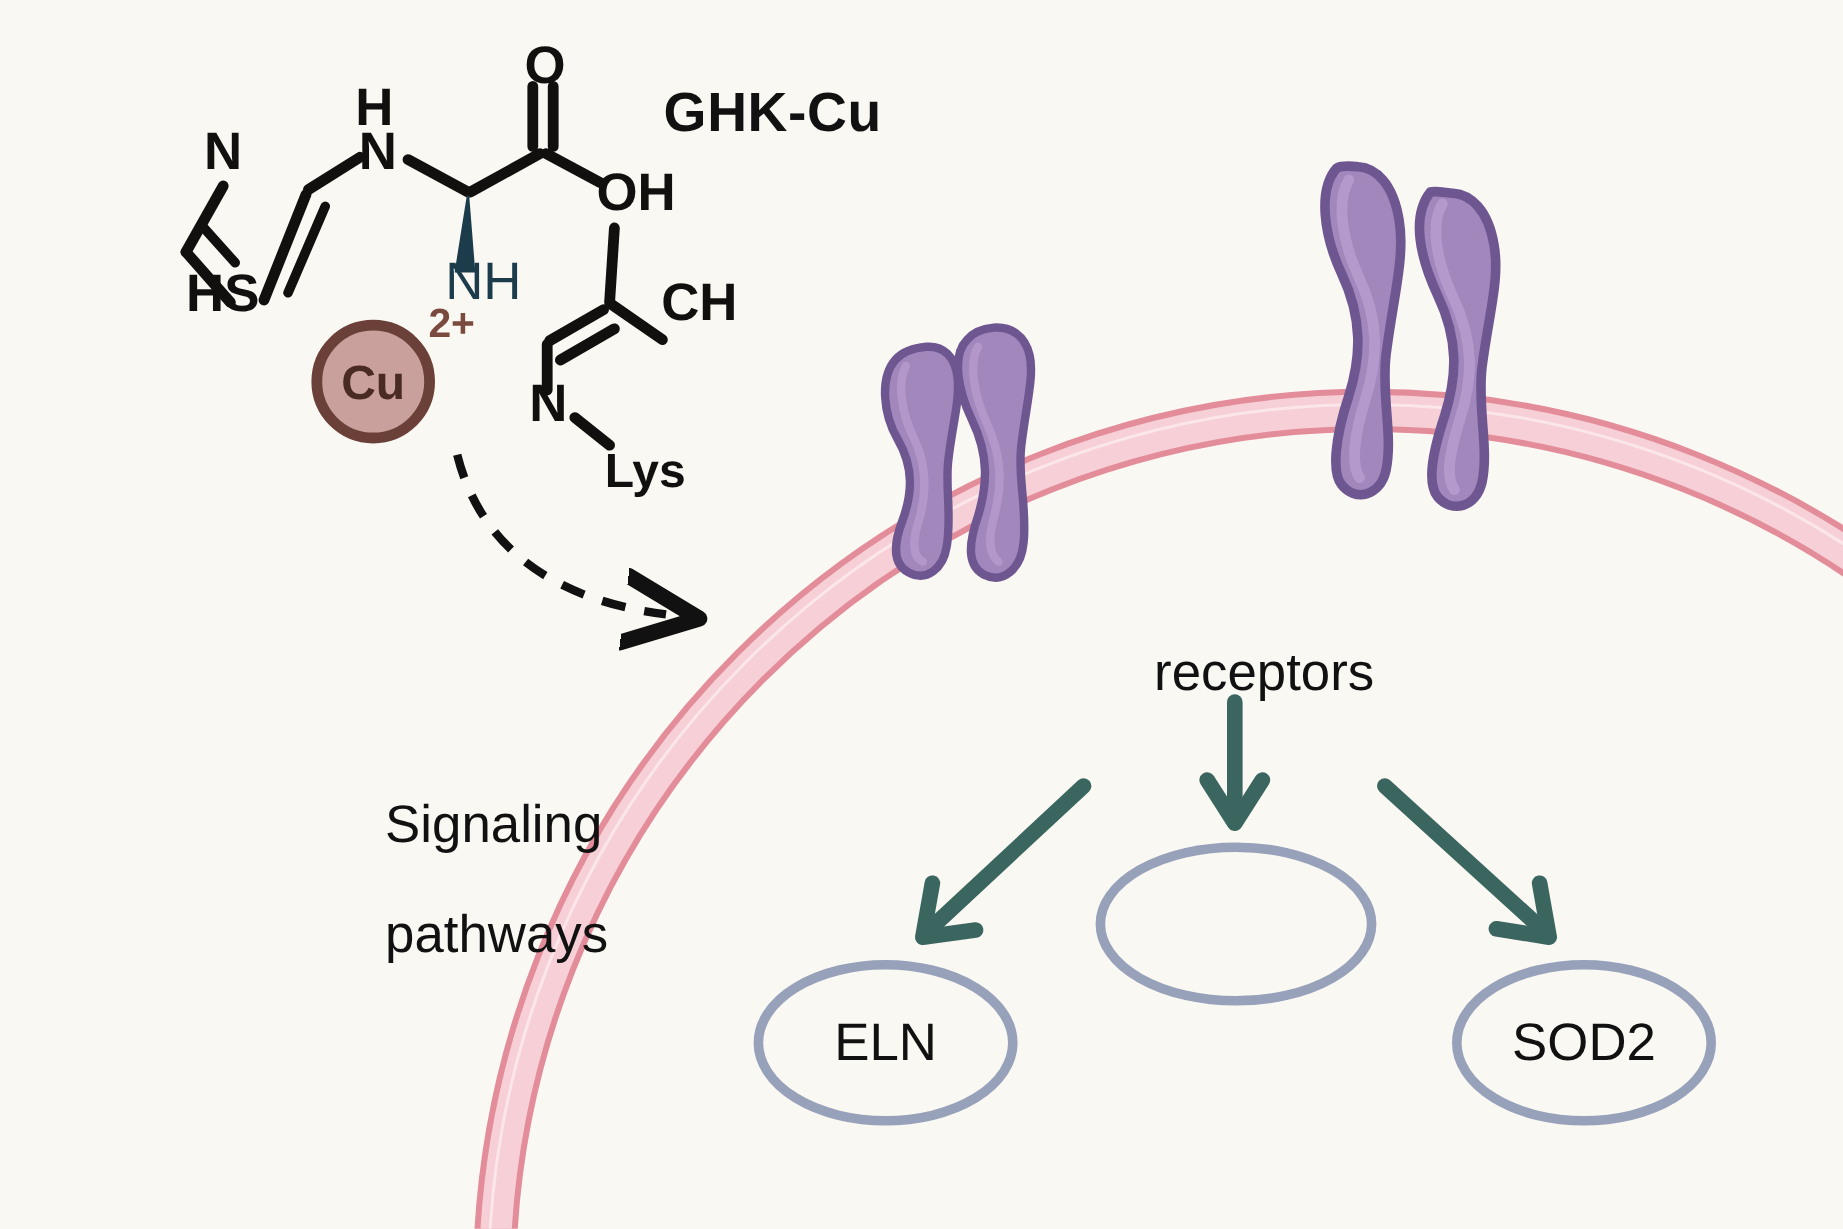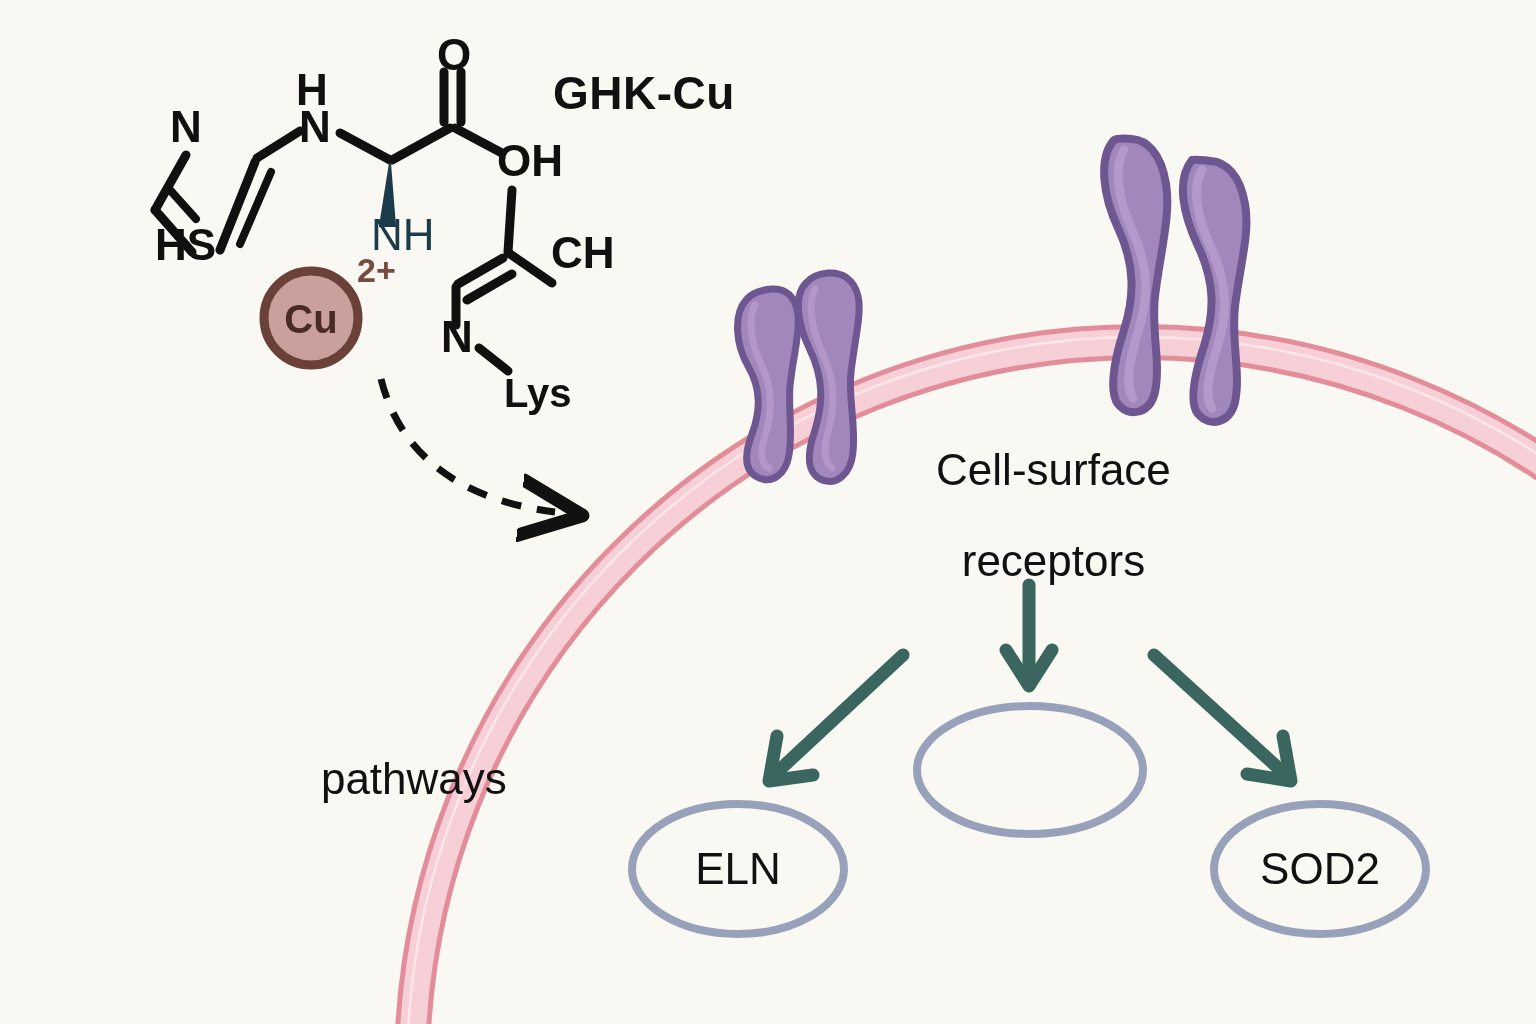--- a/index.html
+++ b/index.html
@@ -166,25 +166,25 @@
   <div class="lbl chem-atom" style="left:497px;top:138px;text-align:right;">OH</div>
   <div class="lbl chem-atom-blue" style="left:371px;top:212px;">NH</div>
   <div class="lbl chem-atom" style="left:551px;top:230px;">CH</div>
   <div class="lbl chem-atom" style="left:441px;top:314px;">N</div>
   <div class="lbl chem-lys" style="left:504px;top:373px;">Lys</div>
 
   <div class="lbl cu-text center" style="left:311px;top:320px;">Cu</div>
   <div class="lbl cu-charge" style="left:357px;top:253px;">2+</div>
 
   <div class="lbl big-label" style="left:272px;top:619px;width:230px;text-align:left;">
-    <br>
+    <span>Signaling</span><br>
     <span>pathways</span>
   </div>
 
   <div class="lbl big-label center" style="left:1029px;top:515px;width:380px;">
-    <span>Cell-surface</span><br>
+    <br>
     <span>receptors</span>
   </div>
 
   <div class="lbl gene-text center" style="left:738px;top:869px;width:220px;">ELN</div>
   <div class="lbl gene-text center" style="left:1320px;top:869px;width:220px;">SOD2</div>
 
 </div>
 
 </body></html>

